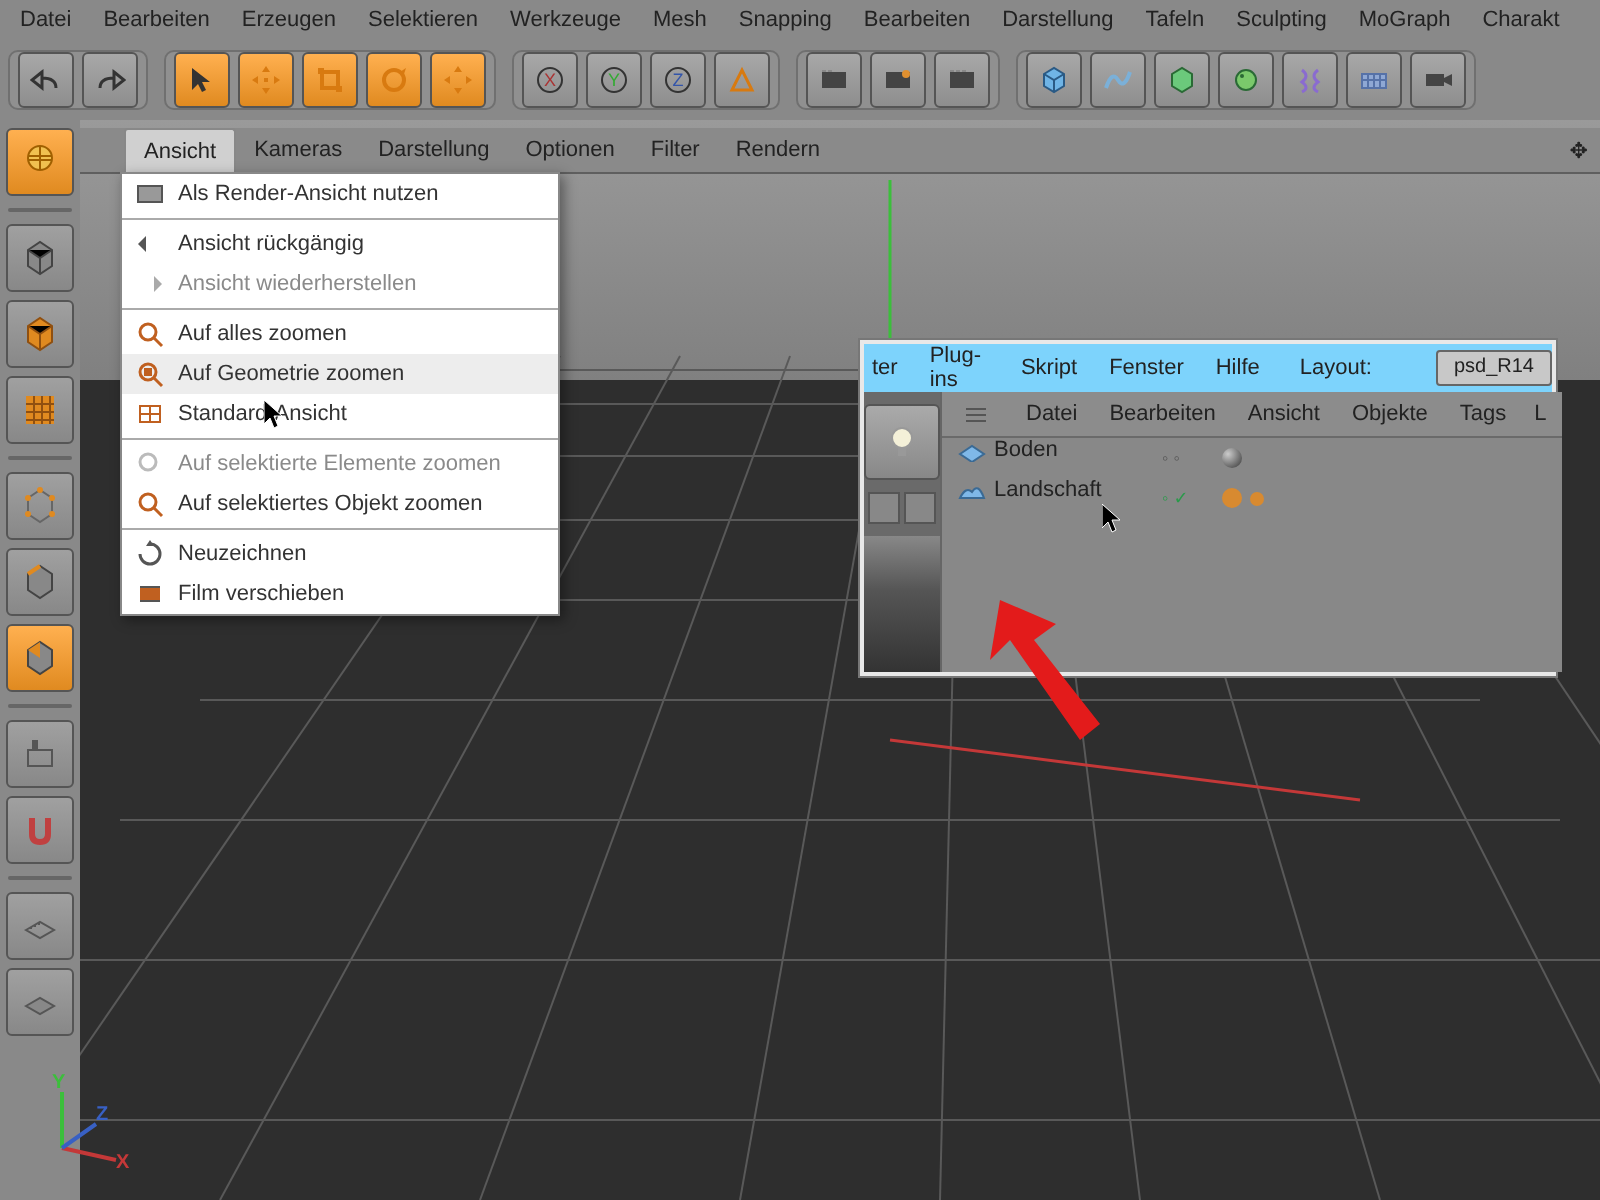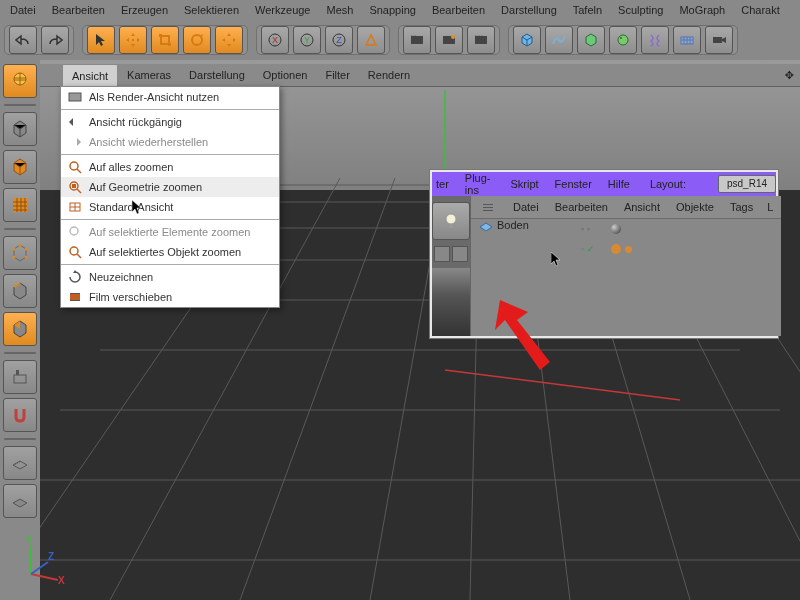--- a/index.html
+++ b/index.html
@@ -18,21 +18,21 @@
 .viewbar{position:absolute;left:40px;top:64px;width:760px;height:22px;background:#8a8a8a;border-bottom:1px solid #5f5f5f;display:flex;align-items:center;z-index:5}
 .viewbar span.mtab{padding:0 9px;line-height:22px;color:#222}
 .viewbar span.mtab.active{background:#d0d0d0;border:1px solid #888;border-bottom:none;border-radius:2px 2px 0 0}
 .dropdown{position:absolute;left:60px;top:86px;width:218px;background:#ffffff;border:1px solid #888;box-shadow:2px 2px 6px rgba(0,0,0,0.4);z-index:20}
 .drow{height:20px;display:flex;align-items:center;padding:0 6px;font-size:11px;color:#333}
 .drow.disabled{color:#8a8a8a}
 .drow.hover{background:#ededed}
 .drow .dicon{width:16px;height:16px;margin-right:6px;flex:0 0 16px;display:flex;align-items:center;justify-content:center}
 .dsep{height:1px;background:#aaa;margin:2px 0}
 .overlay{position:absolute;left:430px;top:170px;width:344px;height:164px;background:#8c8c8c;border:2px solid #e8e8e8;z-index:15;box-shadow:0 0 0 1px #777}
-.overlay .obar{height:24px;background:#8b5cf6;display:flex;align-items:center;justify-content:flex-end}
+.overlay .obar{height:24px;background:#7dd3fc;display:flex;align-items:center;justify-content:flex-end}
 .overlay .obar span{padding:0 8px;color:#222}
 .overlay .lbtn{display:inline-block;background:#c8c8c8;border:1px solid #666;border-radius:2px;padding:0 6px;height:16px;line-height:16px;margin-left:24px;font-size:10px}
 .overlay .body{display:flex;height:140px}
 .overlay .thumb{width:50px;height:140px;background:#6a6a6a;border-right:1px solid #666;display:flex;flex-direction:column;align-items:center}
 .overlay .mini{width:36px;height:36px;border:1px solid #555;background:linear-gradient(#aaa,#888);margin-top:6px;border-radius:3px;display:flex;align-items:center;justify-content:center}
 .overlay .panel{flex:1;background:#8c8c8c;display:flex;flex-direction:column}
 .overlay .ptabs{height:22px;display:flex;align-items:center;border-bottom:1px solid #6a6a6a}
 .overlay .ptabs span{padding:0 8px;color:#222}
 .overlay .grip{width:10px;height:22px;display:inline-flex;flex-direction:column;justify-content:center;gap:2px;margin:0 4px}
 .overlay .grip i{width:10px;height:1px;background:#555;display:block}
@@ -466,20 +466,26 @@
         <span>Tags</span>
         <span style="padding-left:6px">L</span>
       </div>
       <div class="tree">
         <div class="trow">
           <svg class="ticon" viewBox="0 0 14 12">
               <path d="M1 8 L7 4 L13 8 L7 12 Z" fill="#7fb8e8" stroke="#3a6a95"></path>
             </svg>
           <span>Boden</span>
         </div>
+        <div class="trow">
+          <svg class="ticon" viewBox="0 0 14 12">
+              <path d="M1 10 Q4 4 7 7 Q10 2 13 10 Z" fill="#7fb8e8" stroke="#3a6a95"></path>
+            </svg>
+          <span>Landschaft</span>
+        </div>
         <div class="dotcol">
           <div style="height:20px">◦ ◦</div>
           <div style="height:20px;color:#2a9a4a">◦ ✓</div>
         </div>
         <div class="tagcol">
           <div>
               <span class="ball" style="background:radial-gradient(circle at 30% 30%,#ccc,#333)"></span>
             </div>
           <div>
               <span class="ball" style="background:#d88a30"></span>

